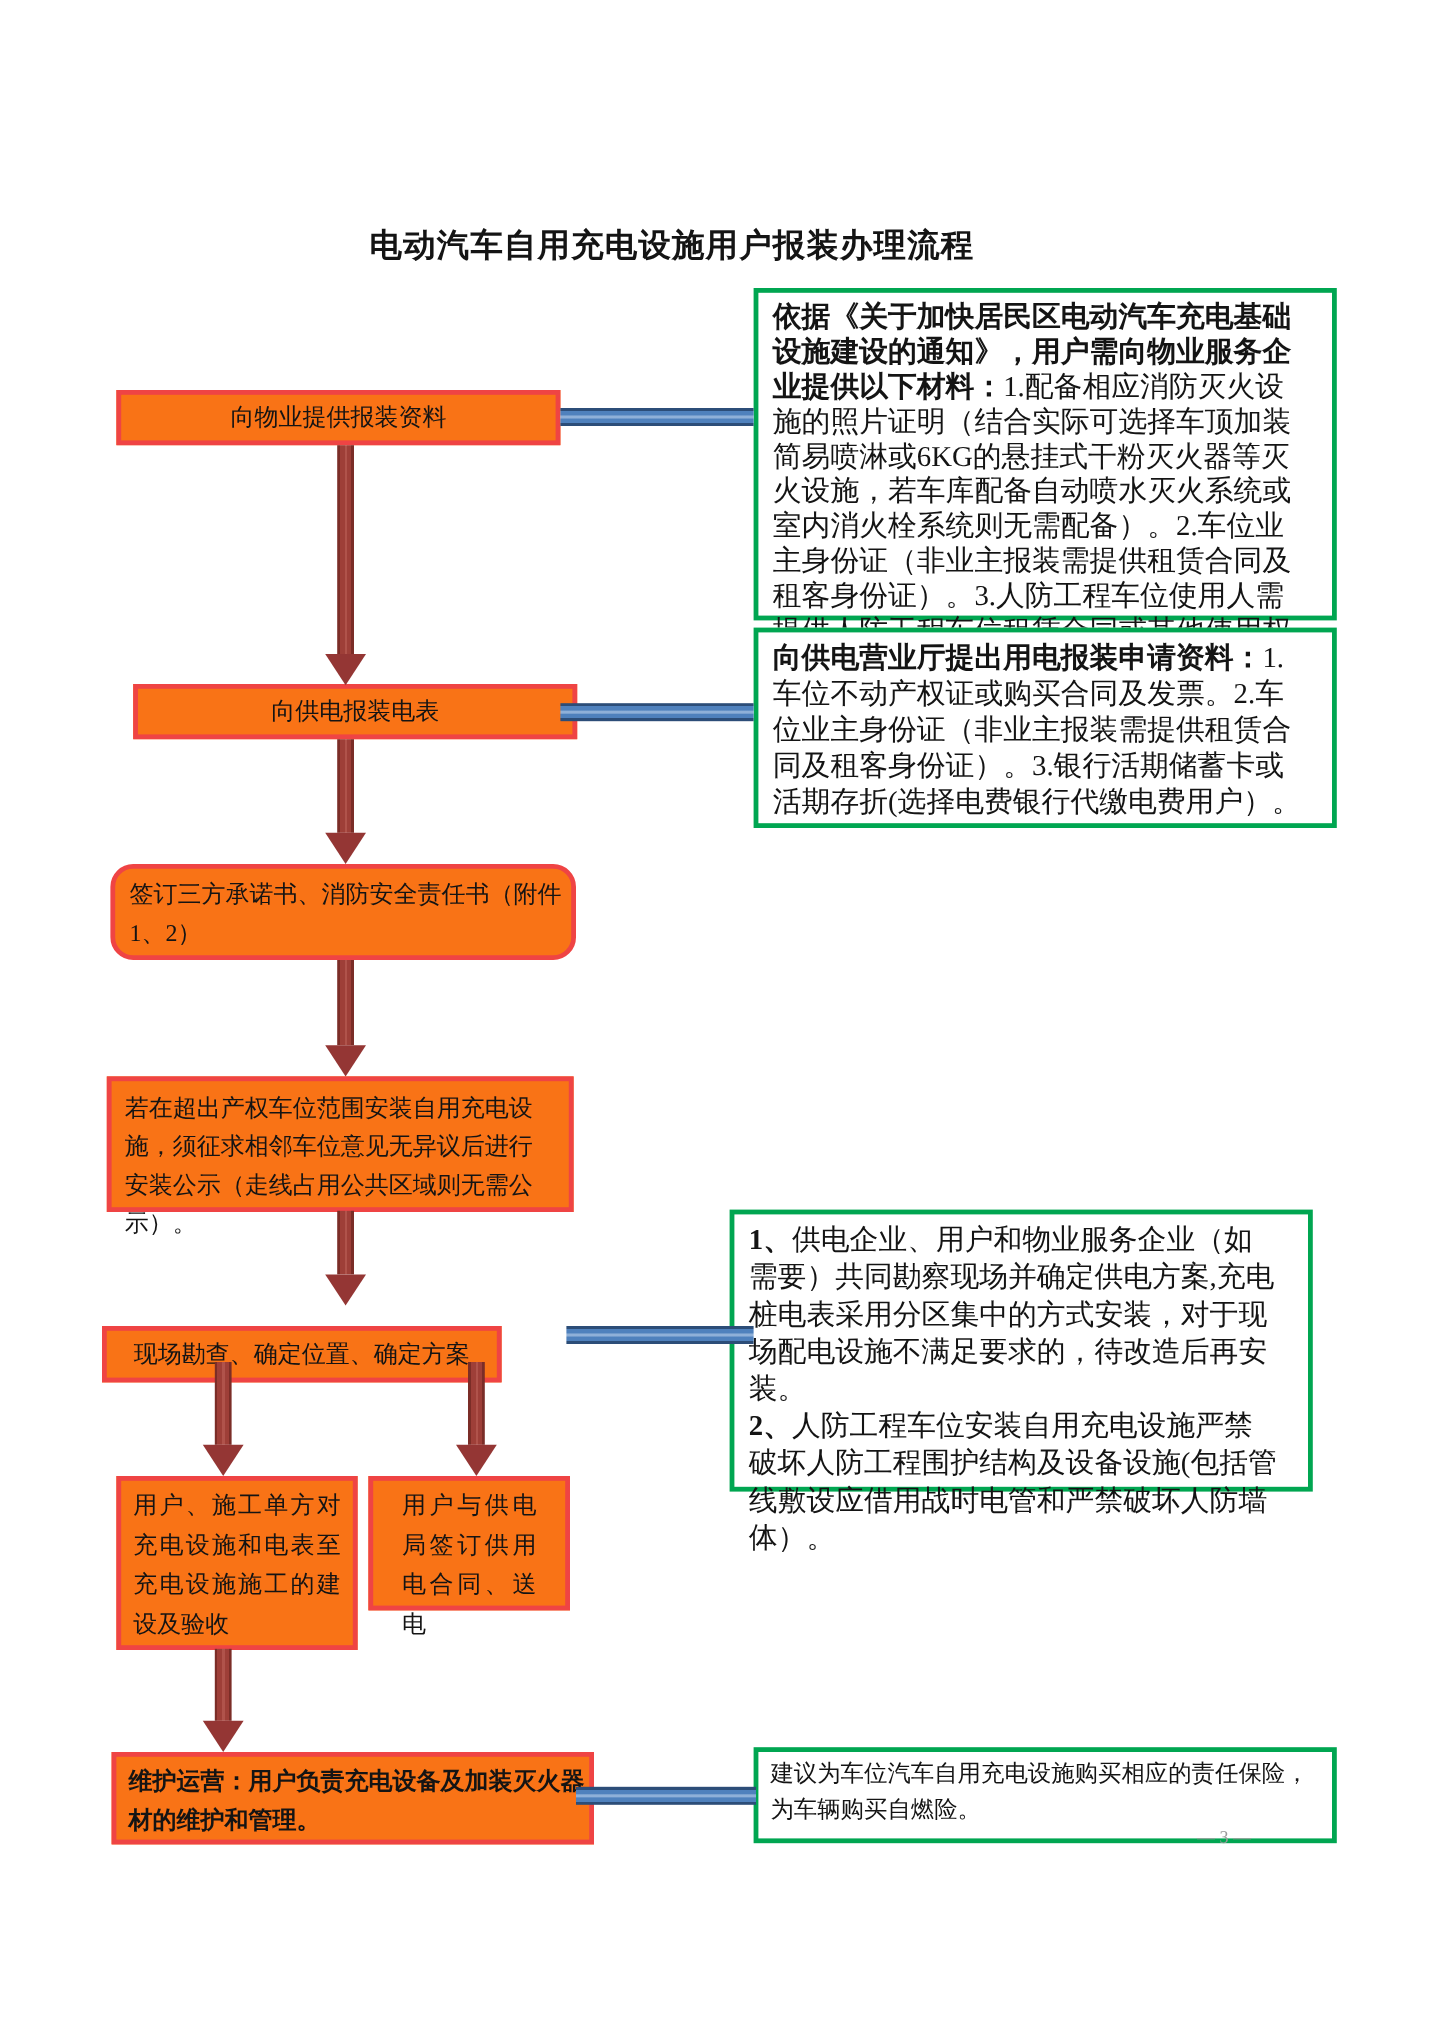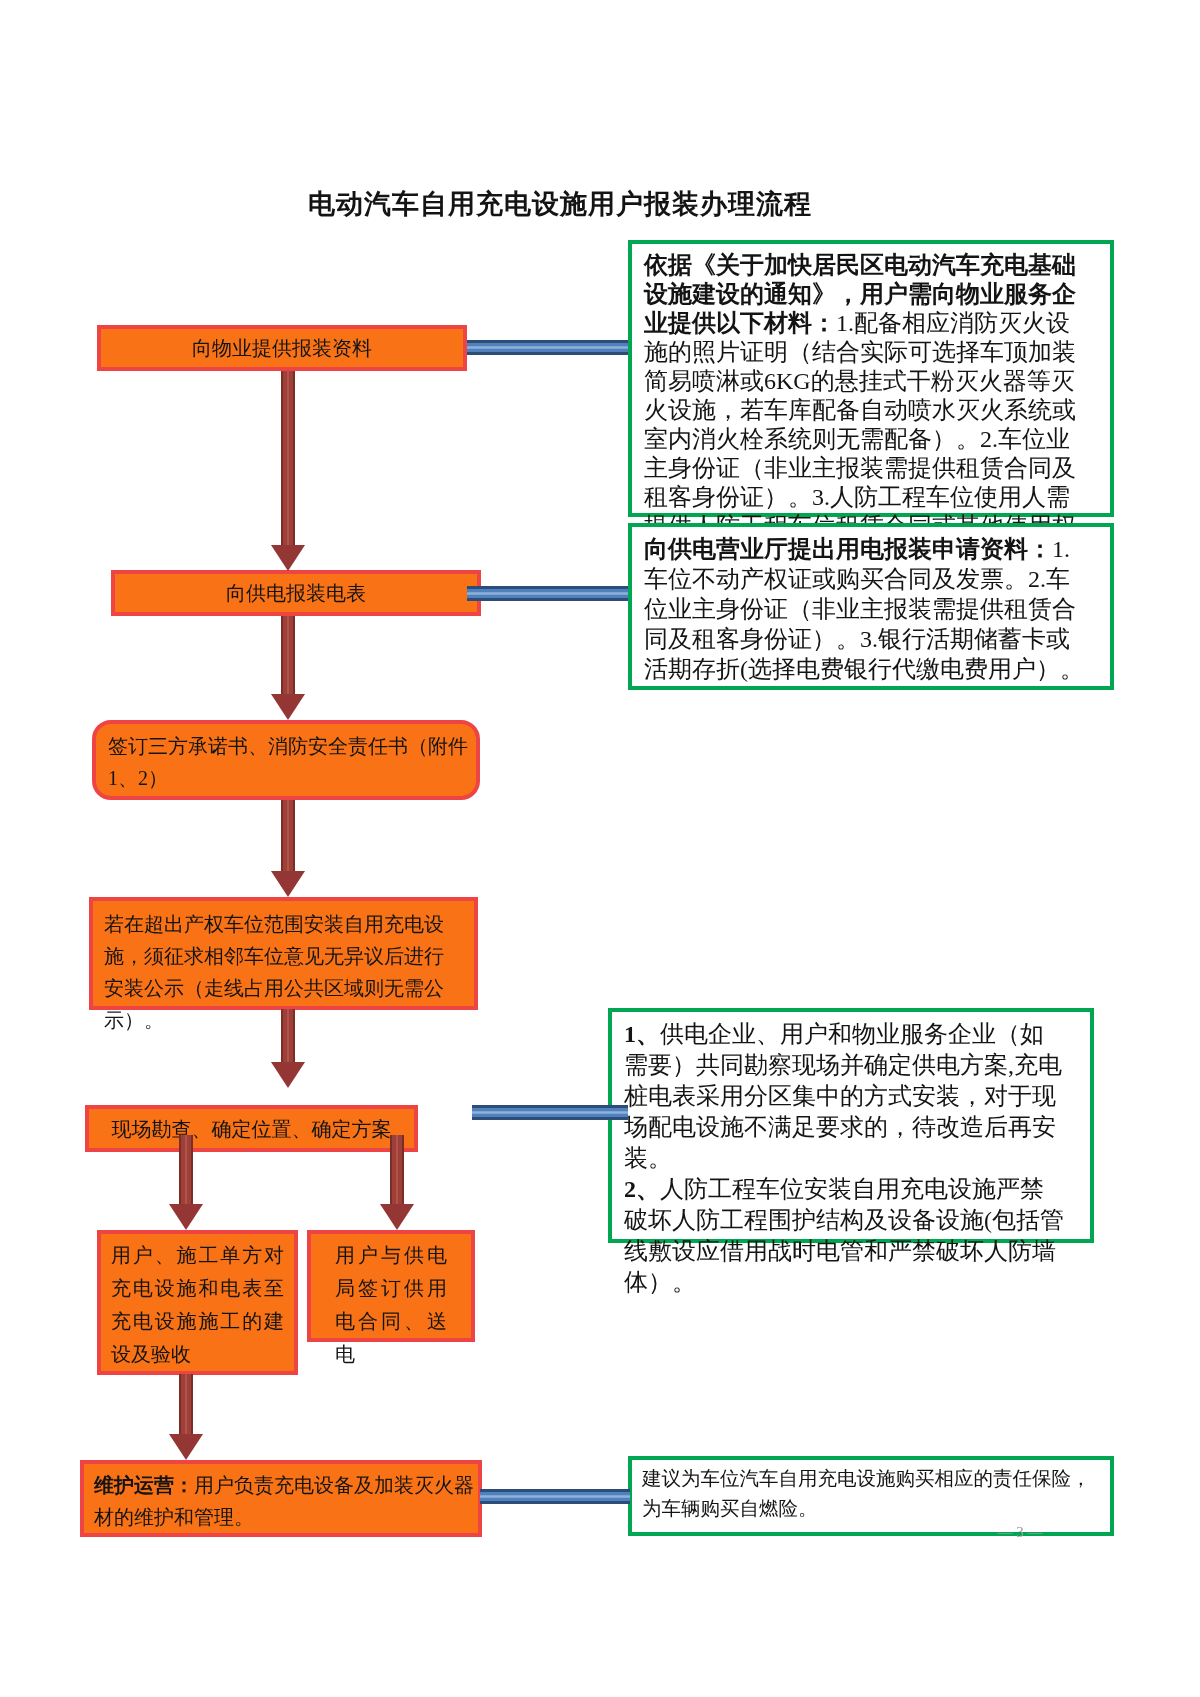--- a/index.html
+++ b/index.html
@@ -24,21 +24,21 @@
   .fcenter{display:flex;align-items:center;justify-content:center;text-align:center;}
   .b1{left:97px;top:325px;width:370px;height:46px;}
   .b2{left:97px;top:570px;width:370px;height:46px;margin-left:14px;}
   .b3{left:92px;top:720px;width:388px;height:80px;padding:6px 8px 6px 12px;border-radius:19px;}
   .b4{left:89px;top:897px;width:389px;height:113px;padding:7px 28px 6px 11px;}
   .b5{left:85px;top:1088px;width:333px;height:47px;margin-top:17px;}
   .b6a{left:97px;top:1230px;width:201px;height:145px;padding:5px 10px;line-height:33px;
        text-align:justify;text-justify:inter-character;}
   .b6b{left:307px;top:1230px;width:168px;height:112px;padding:5px 24px;line-height:33px;
        text-align:justify;text-justify:inter-character;}
-  .b7{left:80px;top:1460px;width:402px;height:77px;padding:5px 4px 5px 10px;}
+  .b7{left:93px;top:1460px;width:402px;height:77px;padding:5px 4px 5px 10px;font-weight:bold;}
   
   .note{
     position:absolute;box-sizing:border-box;background:#fff;
     border:4px solid #00A651;font-size:24px;
     padding:7px 26px 7px 12px;
   }
   .note p{margin:0;}
   .n1{left:628px;top:240px;width:486px;height:277px;line-height:29px;}
   .n2{left:628px;top:523px;width:486px;height:167px;line-height:30px;}
   .n3{left:608px;top:1008px;width:486px;height:235px;line-height:31px;}

